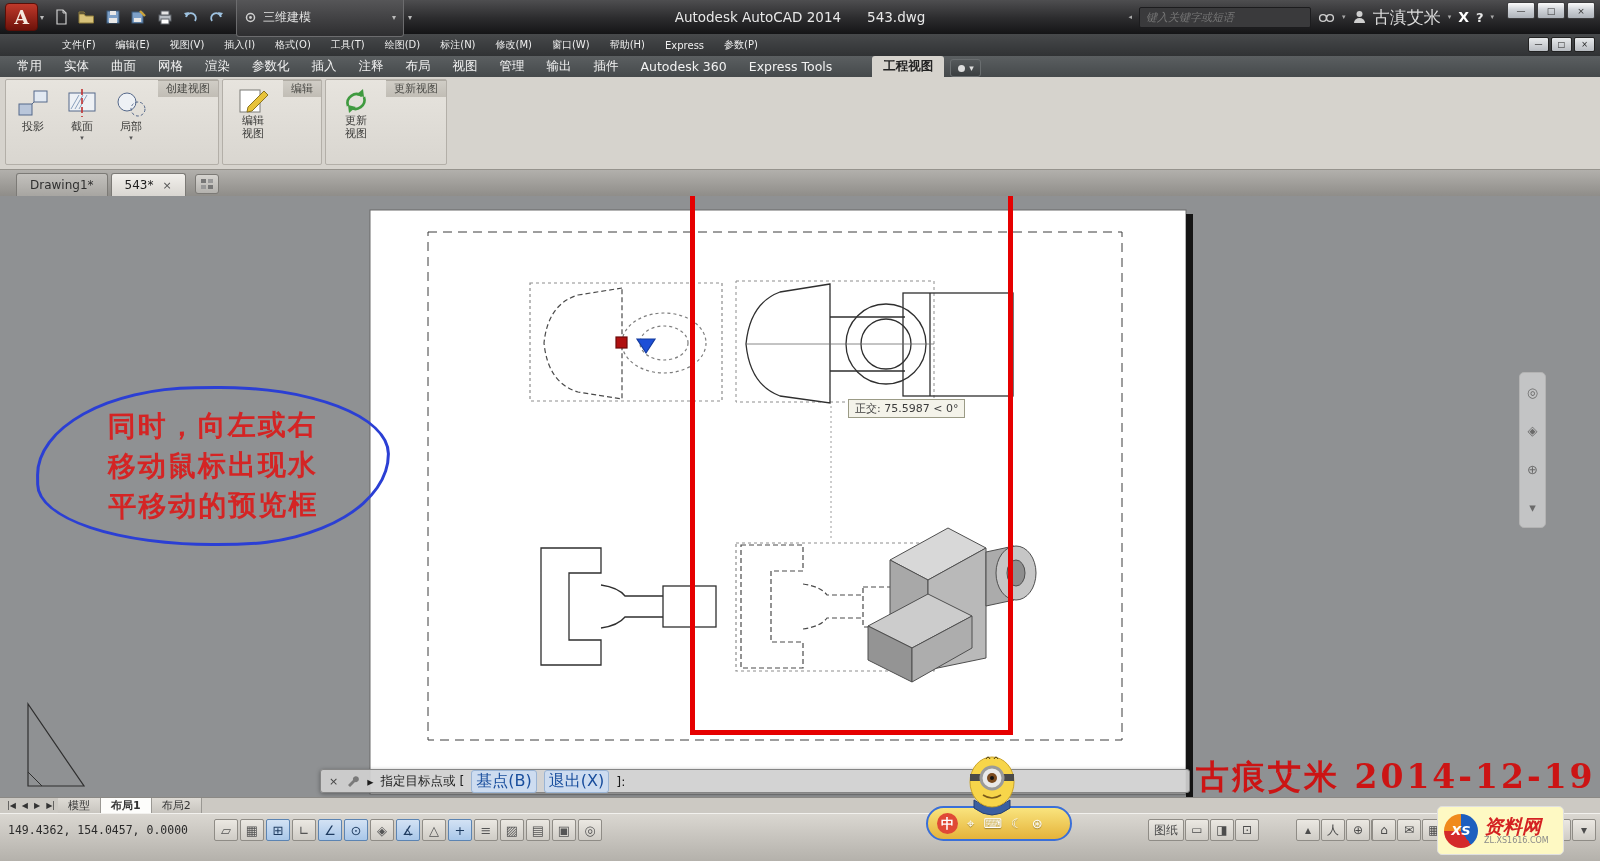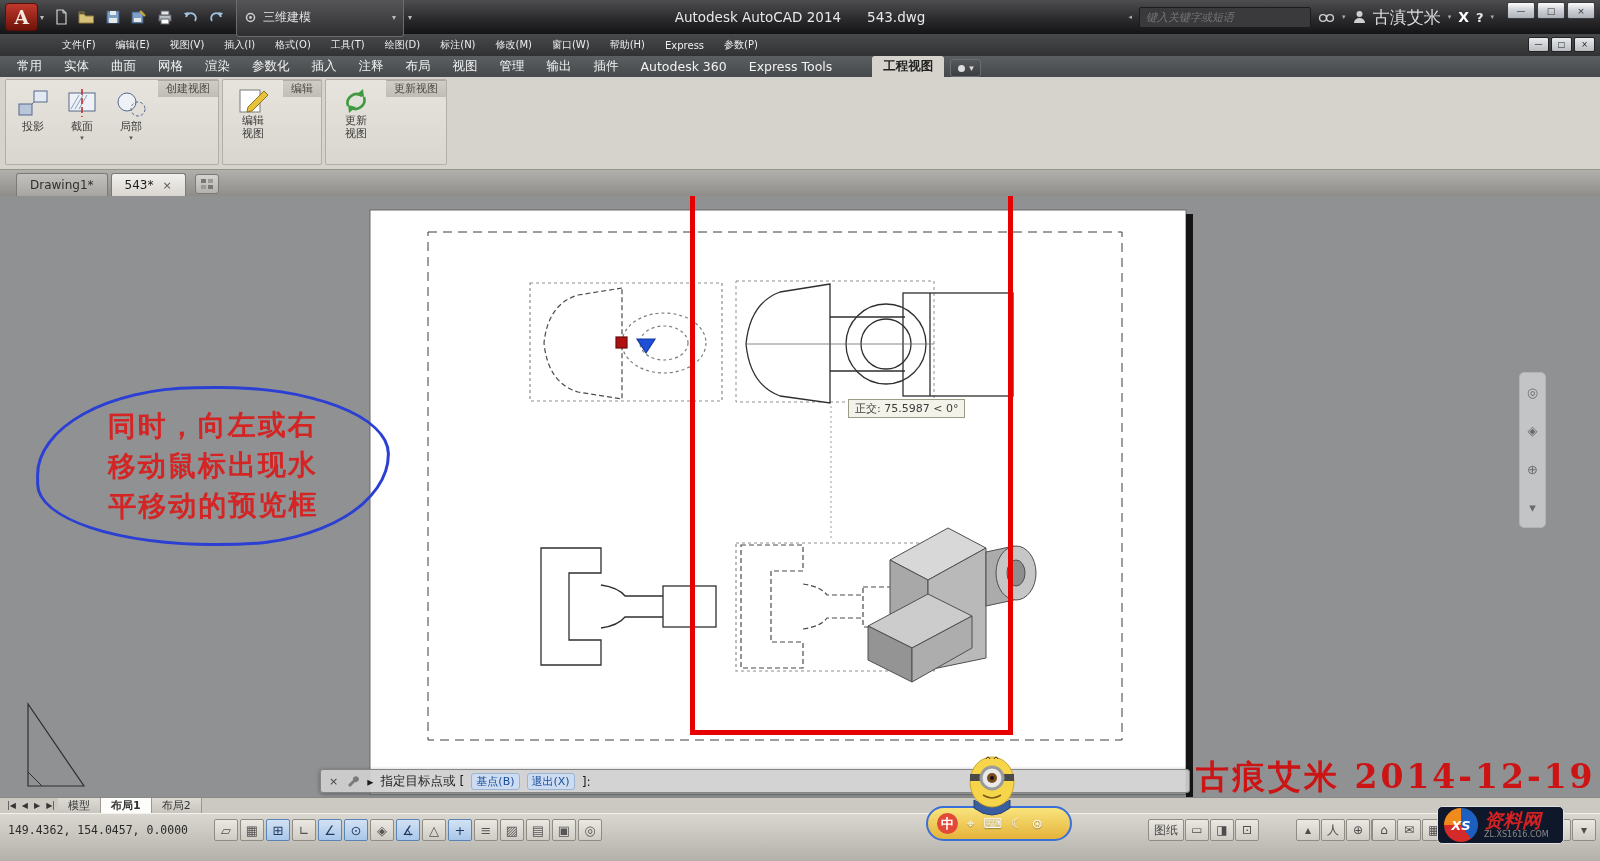--- a/index.html
+++ b/index.html
@@ -84,21 +84,21 @@
     border-radius:48% 52% 46% 54% / 58% 46% 60% 42%; transform:rotate(-0.6deg); z-index:5;
     display:flex; flex-direction:column; align-items:center; justify-content:center;}
   .bubble div { color:#d42424; font-size:28px; font-weight:600; letter-spacing:2px; line-height:1.42;}
   .history { position:absolute; left:375px; top:721px; z-index:4; font-family:"DejaVu Sans Mono",monospace;}
   .hline { display:table; background:rgba(158,158,158,0.92); color:#101010; font-size:12px;
     padding:1px 6px; margin-bottom:2px;}
   .cmdbar { position:absolute; left:320px; top:769px; width:870px; height:24px; z-index:4;
     background:rgba(208,208,208,0.93); border:1px solid #858585; border-radius:3px;
     box-shadow:0 1px 4px rgba(0,0,0,0.35); display:flex; align-items:center; gap:7px; padding:0 8px; font-size:12.5px; color:#1c1c1c;}
   .cmdbar .xg { color:#444; font-size:11px; }
-  .opt { color:#184d9c; background:#cddcf0; border:1px solid #9ab4d4; border-radius:3px; padding:0 4px; font-size:11px;}
+  .opt { color:#184d9c; background:#cddcf0; border:1px solid #9ab4d4; border-radius:3px; padding:0 4px; font-size:16px;}
   .signature { position:absolute; left:1196px; top:755px; z-index:6; color:#cc1414;
     font-family:"DejaVu Serif",serif; font-weight:bold; font-size:33px; letter-spacing:3px; white-space:nowrap;}
   .navbar { position:absolute; left:1519px; top:372px; width:27px; height:156px; z-index:3;
     background:rgba(238,238,238,0.55); border:1px solid #b3b3b3; border-radius:5px;
     display:flex; flex-direction:column; align-items:center; justify-content:space-around; color:#6a6a6a; font-size:13px;}
 
   
   .layoutbar { position:absolute; top:797px; left:0; width:1600px; height:16px; background:#ccc9c3;
     border-top:1px solid #8b8985; display:flex; align-items:center; padding-left:4px; z-index:6; }
   .larrow { font-size:8px; color:#333; padding:0 3px; }
@@ -119,21 +119,21 @@
     background:linear-gradient(#ebe8e2,#cfccc6); display:flex; align-items:center; justify-content:center; padding:0 5px;}
   .sbtn.red { color:#c22; font-weight:bold; }
 
   
   .ime { position:absolute; left:926px; top:806px; width:146px; height:35px; border-radius:18px; z-index:8;
     background:linear-gradient(#f9e47e,#e5b33a); border:2px solid #3a6fd8; display:flex; align-items:center; gap:9px; padding:0 9px;}
   .ime .zh { width:21px; height:21px; border-radius:50%; background:#e04a36; color:#fff; font-weight:bold;
     font-size:13px; display:flex; align-items:center; justify-content:center;}
   .ime .ig { color:#fff; font-size:13px; text-shadow:0 1px 1px rgba(0,0,0,.35);}
   .minion { position:absolute; left:962px; top:756px; z-index:9;}
-  .watermark { position:absolute; left:1437px; top:806px; width:127px; height:38px; background:#0f172a; z-index:10;
+  .watermark { position:absolute; left:1437px; top:806px; width:127px; height:49px; background:#fef9c3; z-index:10;
     border:1px solid #e0e0e0; border-radius:5px; display:flex; align-items:center; gap:6px; padding:0 6px;}
   .wm-logo { width:34px; height:34px; border-radius:50%; flex:0 0 34px;
     background:conic-gradient(#1d5fbf 0 40%, #d42a2a 40% 75%, #f08a1d 75% 100%);
     color:#fff; font-style:italic; font-weight:bold; font-size:13px; display:flex; align-items:center; justify-content:center;}
   .wm-name { color:#d42222; font-weight:bold; font-size:19px; line-height:1;font-style:italic;}
   .wm-url { color:#8a8a8a; font-size:8px; }
 </style>
 </head>
 <body>
 

